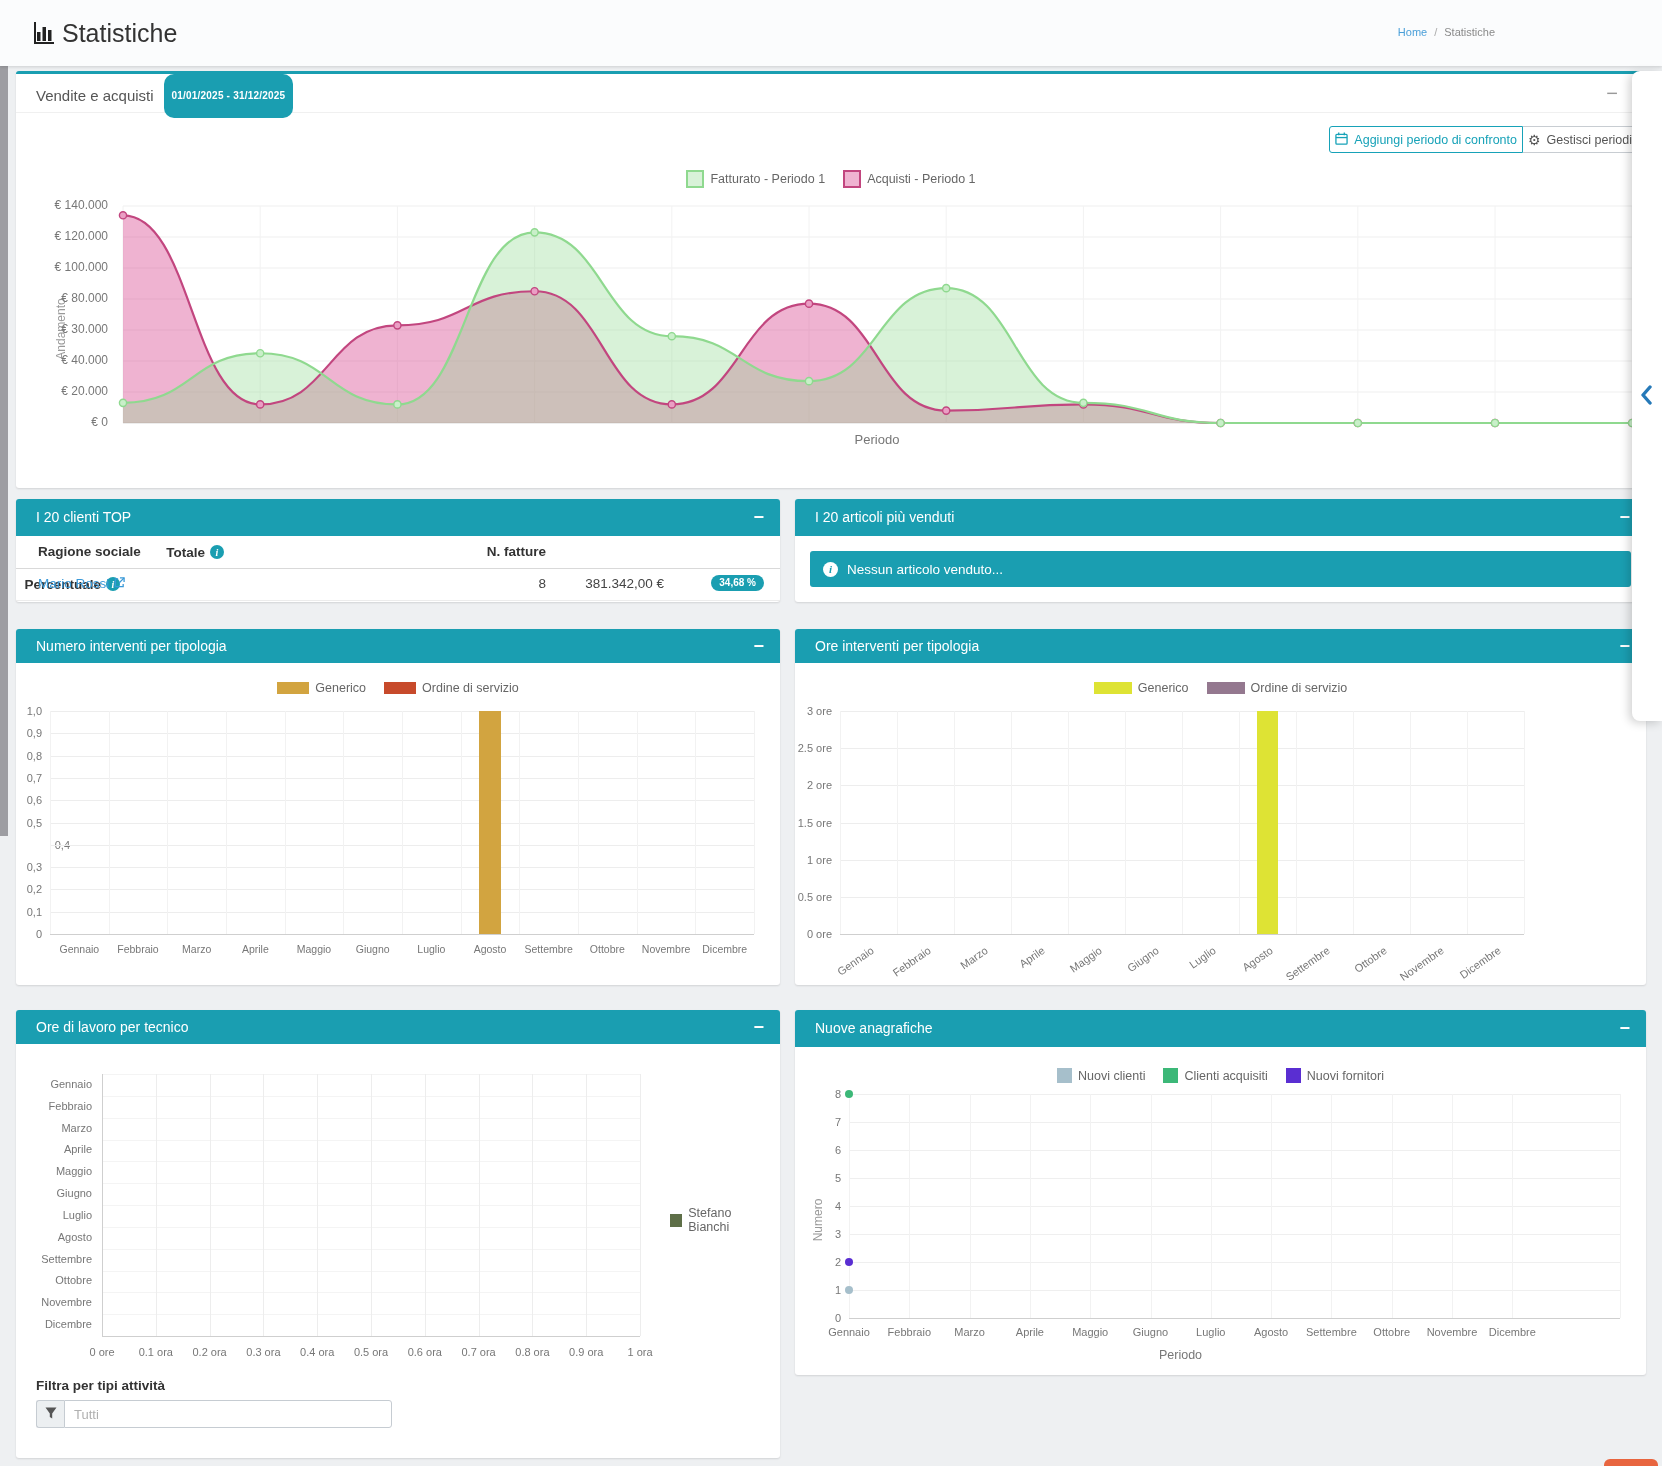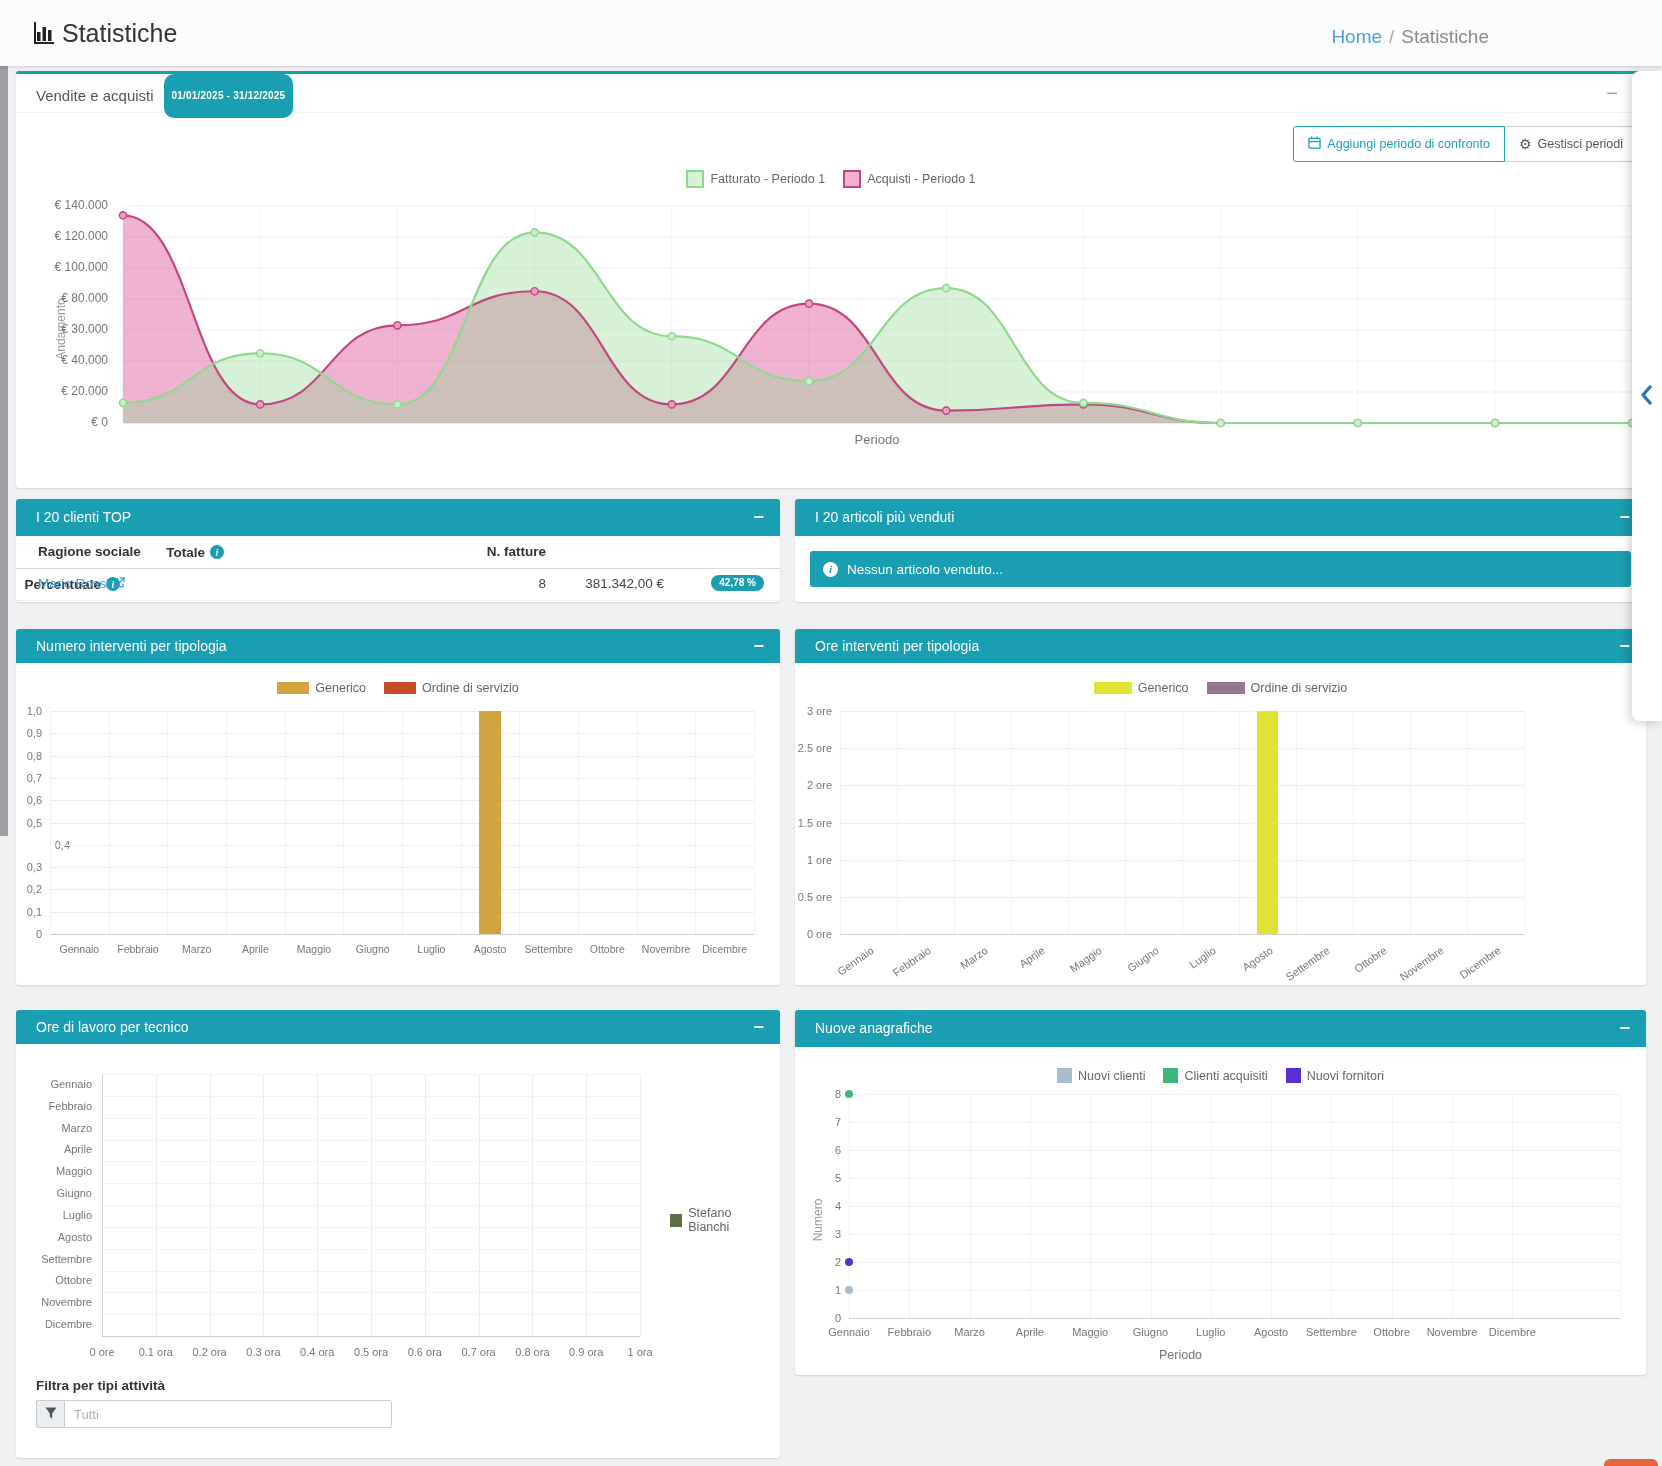--- a/index.html
+++ b/index.html
@@ -2,21 +2,21 @@
 <html><head>
 <meta charset="utf-8">
 <style>
   html,body{margin:0;padding:0;background:#eef0f2;font-family:"Liberation Sans",sans-serif;}
   .canvas{position:relative;width:1662px;height:1466px;background:#eef0f2;overflow:hidden;}
 
   
   .topbar{position:absolute;left:0;top:0;width:1662px;height:66px;background:#fbfcfd;box-shadow:0 1px 3px rgba(0,0,0,.14);z-index:5;}
   .apptitle{position:absolute;left:62px;top:0;line-height:66px;font-size:25px;color:#333;}
   .appicon{position:absolute;left:32px;top:20px;}
-  .breadcrumb{position:absolute;right:173px;top:26px;font-size:19px;color:#999;}
+  .breadcrumb{position:absolute;right:167px;top:26px;font-size:11px;color:#999;}
   .breadcrumb a{color:#4a9fd8;text-decoration:none;}
   .breadcrumb .cur{color:#8a8a8a;}
   .bsep{margin:0 7px;color:#aaa;}
 
   .leftstrip{position:absolute;left:0;top:0;width:8px;height:836px;background:#9d9da2;}
 
   .panel{position:absolute;background:#fff;border-radius:3px;box-shadow:0 1px 2px rgba(0,0,0,.12);}
   .panel.vendite{left:16px;top:71px;width:1630px;height:414px;border-top:3px solid #1a9eb1;border-radius:3px 3px 3px 3px;}
   .panel.clienti{left:16px;top:499px;width:764px;height:103px;}
   .panel.articoli{left:795px;top:499px;width:851px;height:103px;}
@@ -32,21 +32,21 @@
 
   .theader{position:absolute;left:0;top:0;right:0;height:37px;background:#1a9eb1;border-radius:3px 3px 0 0;}
   .theader.h34{height:34px;}
   .ttitle{position:absolute;left:20px;top:0;line-height:37px;font-size:14px;color:#fff;}
   .h34 .ttitle{line-height:34px;}
   .tminim{position:absolute;right:16px;top:0;line-height:37px;font-size:18px;font-weight:bold;color:#fff;cursor:pointer;}
   .h34 .tminim{line-height:34px;}
 
   
   .btngroup{position:absolute;top:52px;right:8px;display:flex;}
-  .btn{height:36px;display:flex;align-items:center;gap:6px;padding:0 14px;font-size:12.5px;background:#fff;box-sizing:border-box;cursor:pointer;white-space:nowrap;}
+  .btn{height:27px;display:flex;align-items:center;gap:6px;padding:0 5px;font-size:12.5px;background:#fff;box-sizing:border-box;cursor:pointer;white-space:nowrap;}
   .btn.teal{color:#17a2b8;border:1px solid #17a2b8;border-radius:3px 0 0 3px;}
   .btn.gray{color:#555;border:1px solid #c8cdd2;border-left:none;border-radius:0 3px 3px 0;}
   .gear{font-size:14px;color:#555;line-height:1;}
 
   
   .legend{position:absolute;display:flex;justify-content:center;align-items:center;width:100%;left:0;}
   .litem{display:inline-flex;align-items:center;gap:6px;margin:0 9px;font-size:12.5px;color:#666;cursor:pointer;}
   .lswatch{display:inline-block;}
 
   .ytick,.xtick,.rowlab{position:absolute;font-size:11px;color:#777;}
@@ -232,21 +232,21 @@
             <span><svg width="11" height="11" viewBox="0 0 12 12">
                 <g fill="none" stroke="#3a99d8" stroke-width="1.4">
                   <path d="M4.5 2H1.5v8.5H10V7.5"></path>
                   <path d="M6.5 1H11v4.5"></path>
                   <path d="M11 1L5.5 6.5"></path>
                 </g>
               </svg></span>
           </a></span>
       <span class="cell cnum">8</span>
       <span class="cell vtot">381.342,00 €</span>
-      <span class="pbadge">42,78 %</span>
+      <span class="pbadge">34,68 %</span>
     </div>
   </section>
 
   <section class="panel articoli">
     <div class="theader">
       <span class="ttitle">I 20 articoli più venduti</span>
       <span class="tminim">−</span>
     </div>
     <div class="alert">
       <span class="ainfo">i</span>

